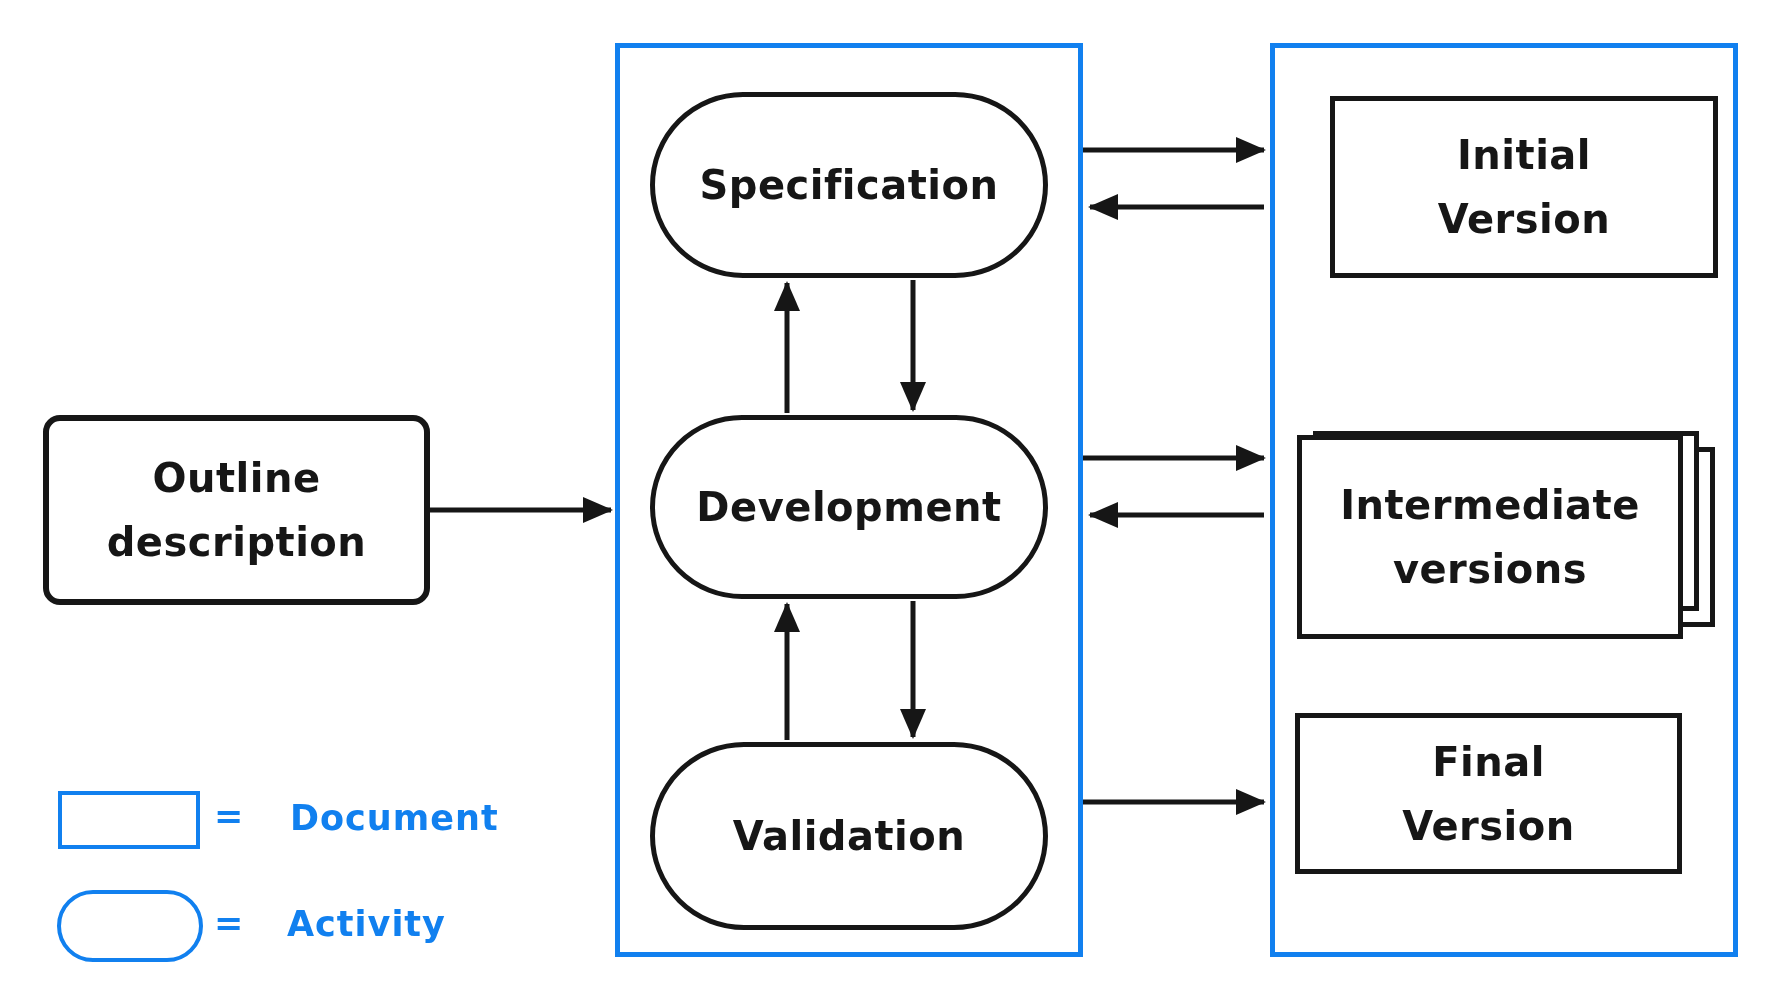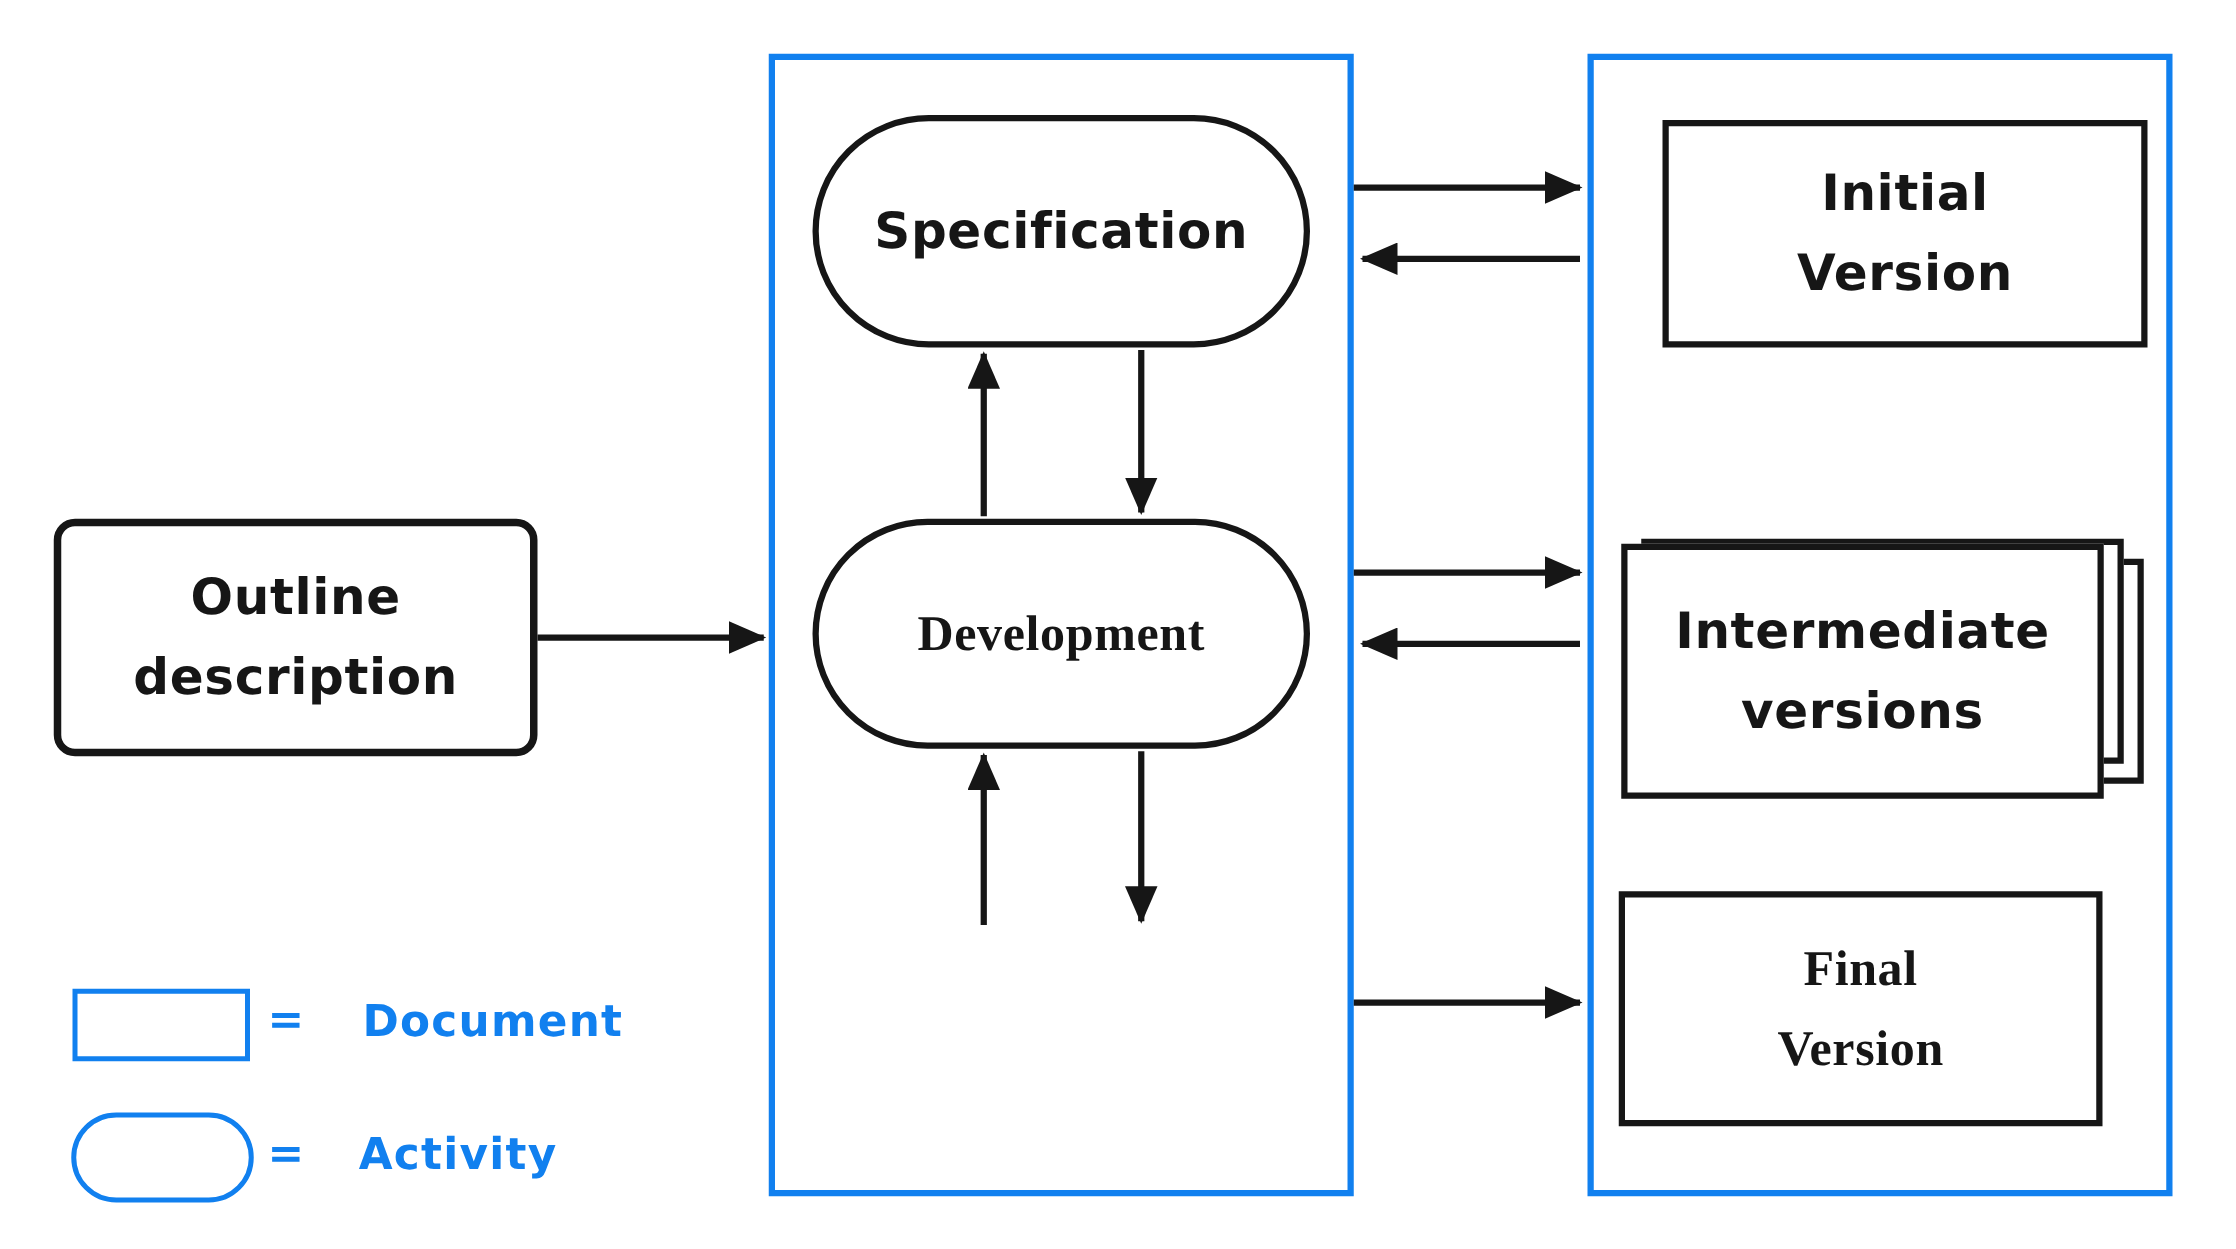--- a/index.html
+++ b/index.html
@@ -44,29 +44,29 @@
 
   
   .outline-box{left:43px;top:415px;width:387px;height:190px;border-width:6px;border-radius:17px;}
 
   
   .activities-frame{left:615px;top:43px;width:468px;height:914px;}
   .versions-frame{left:1270px;top:43px;width:468px;height:914px;}
 
   
   .spec{left:650px;top:92px;width:398px;height:186px;}
-  .dev{left:650px;top:415px;width:398px;height:184px;font-family:Liberation Serif, serif;}
+  .dev{left:650px;top:415px;width:398px;height:184px;}
   .val{left:650px;top:742px;width:398px;height:188px;}
 
   
   .initial{left:1302px;top:96px;width:388px;height:182px;margin-left:28px;}
   .inter-main{left:1297px;top:435px;width:386px;height:204px;}
   .inter-s2{left:1313px;top:431px;width:386px;height:180px;}
   .inter-s3{left:1329px;top:447px;width:386px;height:180px;}
-  .final{left:1295px;top:713px;width:387px;height:188px;font-family:Liberation Serif, serif;}
+  .final{left:1295px;top:713px;width:387px;height:161px;}
 
   
   .legend-doc-shape{left:58px;top:791px;width:142px;height:58px;border:4px solid var(--container-blue);}
   .legend-act-shape{left:57px;top:890px;width:146px;height:72px;border:4px solid var(--container-blue);border-radius:999px;}
   .legend-text{
     position:absolute;
     color:var(--container-blue);
     font-size:35px;font-weight:700;letter-spacing:1px;
   }
   .eq1{left:214px;top:796px;}
@@ -104,20 +104,23 @@
     <span class="label">Outline
 description</span>
   </div>
 
   <div class="node stadium spec">
     <span class="label">Specification</span>
   </div>
   <div class="node stadium dev">
     <span class="label">Development</span>
   </div>
+  <div class="node stadium val">
+    <span class="label">Validation</span>
+  </div>
 
   <div class="node black-box initial">
     <span class="label">Initial
 Version</span>
   </div>
 
   <div>
     <div class="node black-box inter-s3"></div>
     <div class="node black-box inter-s2"></div>
     <div class="node black-box inter-main">

